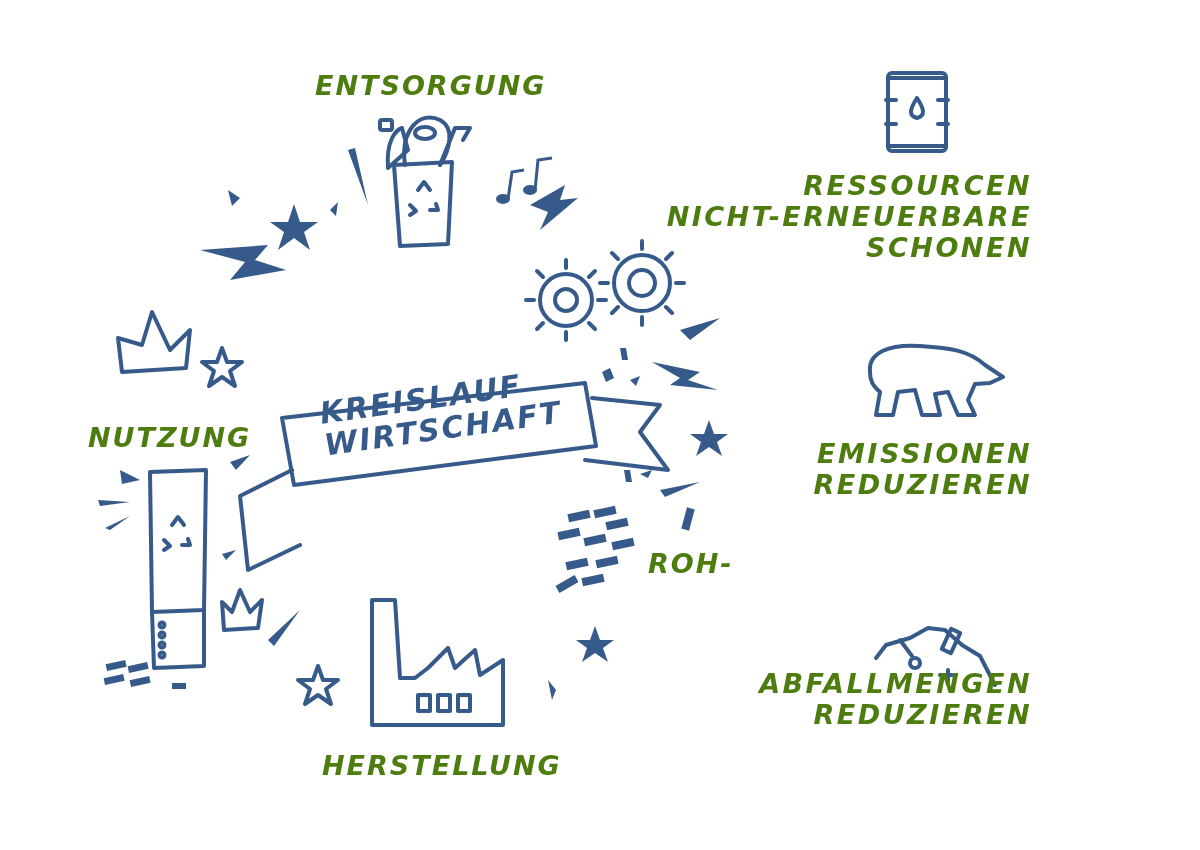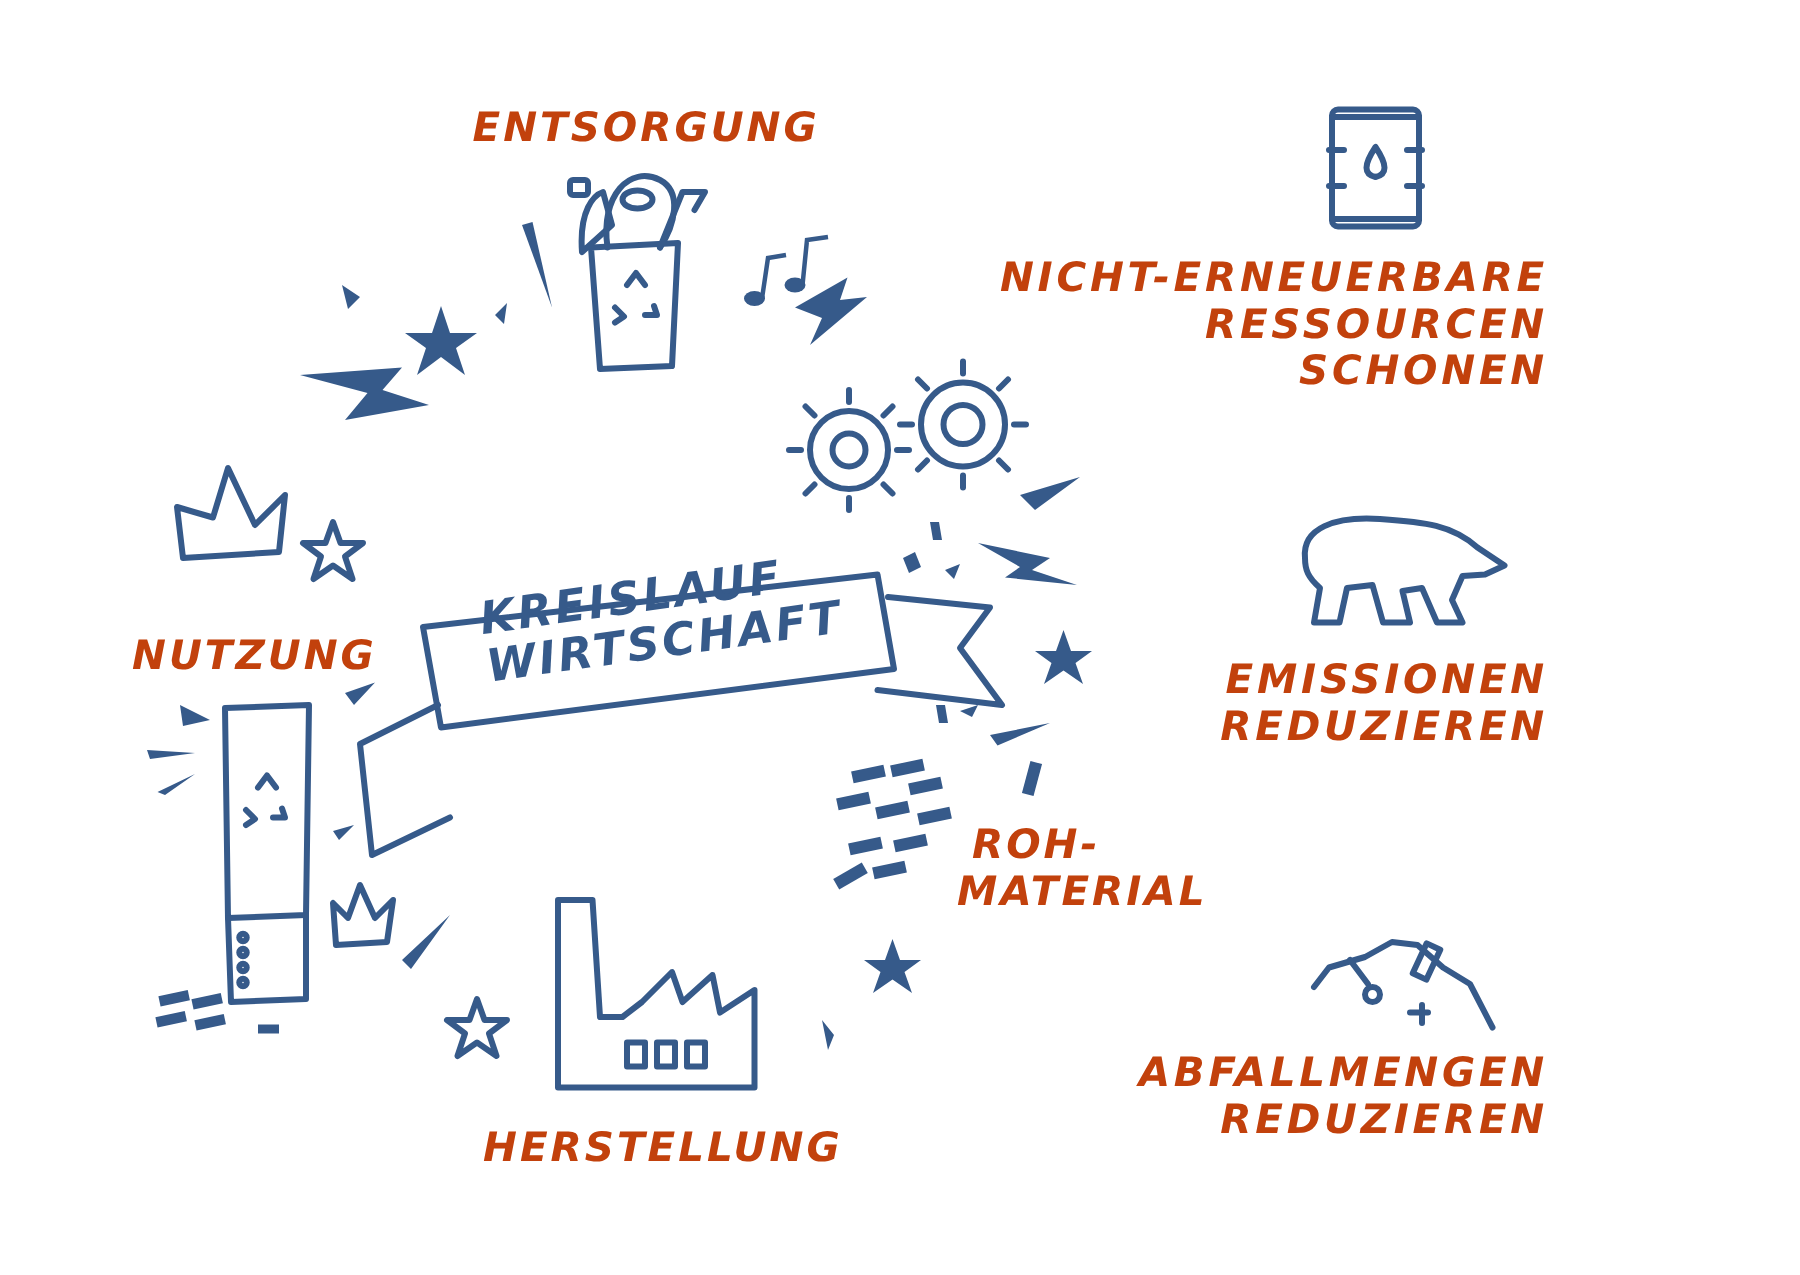--- a/index.html
+++ b/index.html
@@ -1,19 +1,19 @@
 <!DOCTYPE html>
 <html><head>
 <meta charset="utf-8">
 <style>
   html, body { margin: 0; padding: 0; background: #ffffff; }
   body { width: 1200px; height: 850px; position: relative; overflow: hidden;
          font-family: "DejaVu Sans", sans-serif; color: #365a8a; }
   .label { position: absolute; font-family: "DejaVu Sans", sans-serif; font-weight: bold;
-           font-style: italic; color: #c2410c; letter-spacing: 2px; text-transform: uppercase;
+           font-style: italic; color: #4d7c0f; letter-spacing: 2px; text-transform: uppercase;
            line-height: 1.15; white-space: nowrap; }
   .right-label { text-align: right; font-size: 27px; letter-spacing: 2.5px; }
   .stage-label { font-size: 27px; }
   svg.art { position: absolute; left: 0; top: 0; }
   .banner-text { position: absolute; left: 318px; top: 398px; transform: rotate(-8deg);
                  transform-origin: left top; font-family: "DejaVu Sans", sans-serif;
                  font-weight: bold; font-style: italic; font-size: 30px; line-height: 1.05;
                  letter-spacing: 2px; color: #365a8a; text-transform: uppercase; }
 </style>
 </head>
@@ -126,30 +126,29 @@
 </svg>
 
 <div class="banner-text">
   <div>KREISLAUF</div>
   <div>WIRTSCHAFT</div>
 </div>
 
 <div class="label stage-label" style="left:315px; top:70px;">ENTSORGUNG</div>
 <div class="label stage-label" style="left:648px; top:548px;">
   <div>ROH-</div>
-  <div style="margin-left:-10px;">MATERIAL</div>
 </div>
 <div class="label stage-label" style="left:322px; top:750px;text-align:center;">HERSTELLUNG</div>
 <div class="label stage-label" style="left:88px; top:408px;margin-top:14px;">NUTZUNG</div>
 
 <div class="label right-label" style="right:168px; top:170px;">
+  <div>RESSOURCEN</div>
   <div>NICHT-ERNEUERBARE</div>
-  <div>RESSOURCEN</div>
   <div>SCHONEN</div>
 </div>
 <div class="label right-label" style="right:168px; top:438px;">
   <div>EMISSIONEN</div>
   <div>REDUZIEREN</div>
 </div>
-<div class="label right-label" style="right:168px; top:700px;">
+<div class="label right-label" style="right:168px; top:668px;">
   <div>ABFALLMENGEN</div>
   <div>REDUZIEREN</div>
 </div>
 
 </body></html>

